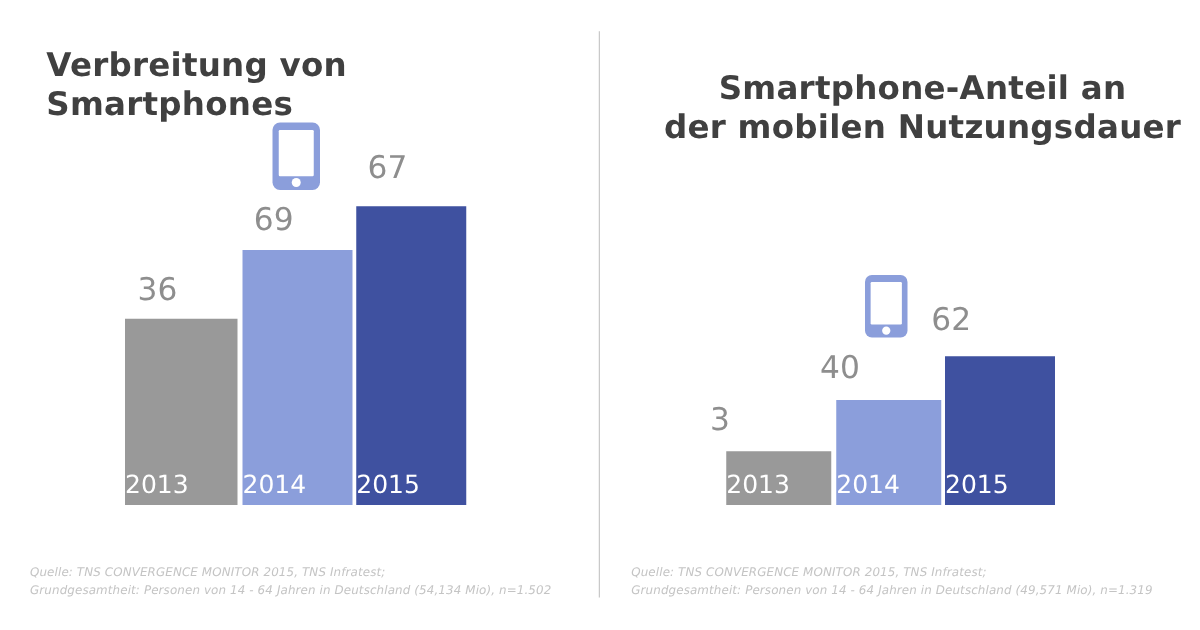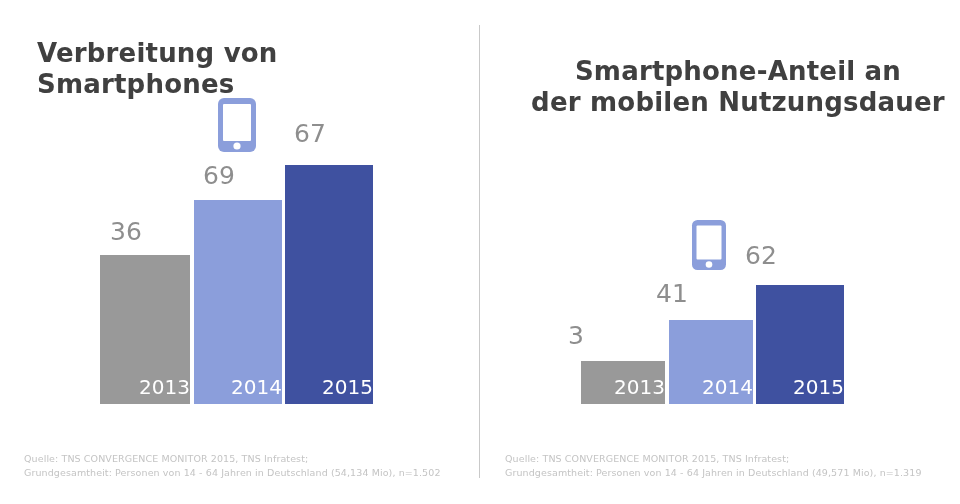--- a/index.html
+++ b/index.html
@@ -38,21 +38,21 @@
   
   .plot{position:absolute;left:0;top:0;width:100%;height:504px;}
 
   .bar{
     position:absolute;
     bottom:100px;            
   }
   .bar .year{
     position:absolute;
     left:0;right:0;bottom:6px;
-    text-align:right;
+    text-align:left;
     color:#ffffff;
     font-size:20px;
     line-height:22px;
     font-weight:normal;
   }
   .vlabel{
     position:absolute;
     text-align:left;
     color:#8e8e8e;
     font-size:25px;
@@ -65,20 +65,21 @@
   .phone svg{display:block;}
 
   
   .footer{
     position:absolute;
     color:#c4c4c4;
     font-size:9.5px;
     line-height:14px;
     white-space:pre-line;
     letter-spacing:0.1px;
+    font-style:italic;
   }
   .footer-left{left:24px;top:452px;}
   .footer-right{left:505px;top:452px;}
 </style>
 </head>
 <body>
 
 <div class="stage">
 
   <div class="panel panel-left">
@@ -127,21 +128,21 @@
 
       <div class="phone" style="left:210px;top:218px;">
         <svg width="38" height="54" viewBox="0 0 38 54">
           <rect x="2" y="2" width="34" height="50" rx="5.5" ry="5.5" fill="#8b9edb"></rect>
           <rect x="6.5" y="7.5" width="25" height="34" rx="1" ry="1" fill="#ffffff"></rect>
           <circle cx="19" cy="46.5" r="3.3" fill="#ffffff"></circle>
         </svg>
       </div>
 
       <div class="vlabel" style="left:88px;top:322px;width:70px;">3</div>
-      <div class="vlabel" style="left:176px;top:280px;width:70px;">41</div>
+      <div class="vlabel" style="left:176px;top:280px;width:70px;">40</div>
       <div class="vlabel" style="left:265px;top:242px;width:70px;">62</div>
 
       <div class="bar" style="left:101px;width:84px;height:43px;background:#999999;">
         <span class="year">2013</span>
       </div>
 
       <div class="bar" style="left:189px;width:84px;height:84px;background:#8b9edb;">
         <span class="year">2014</span>
       </div>
 

